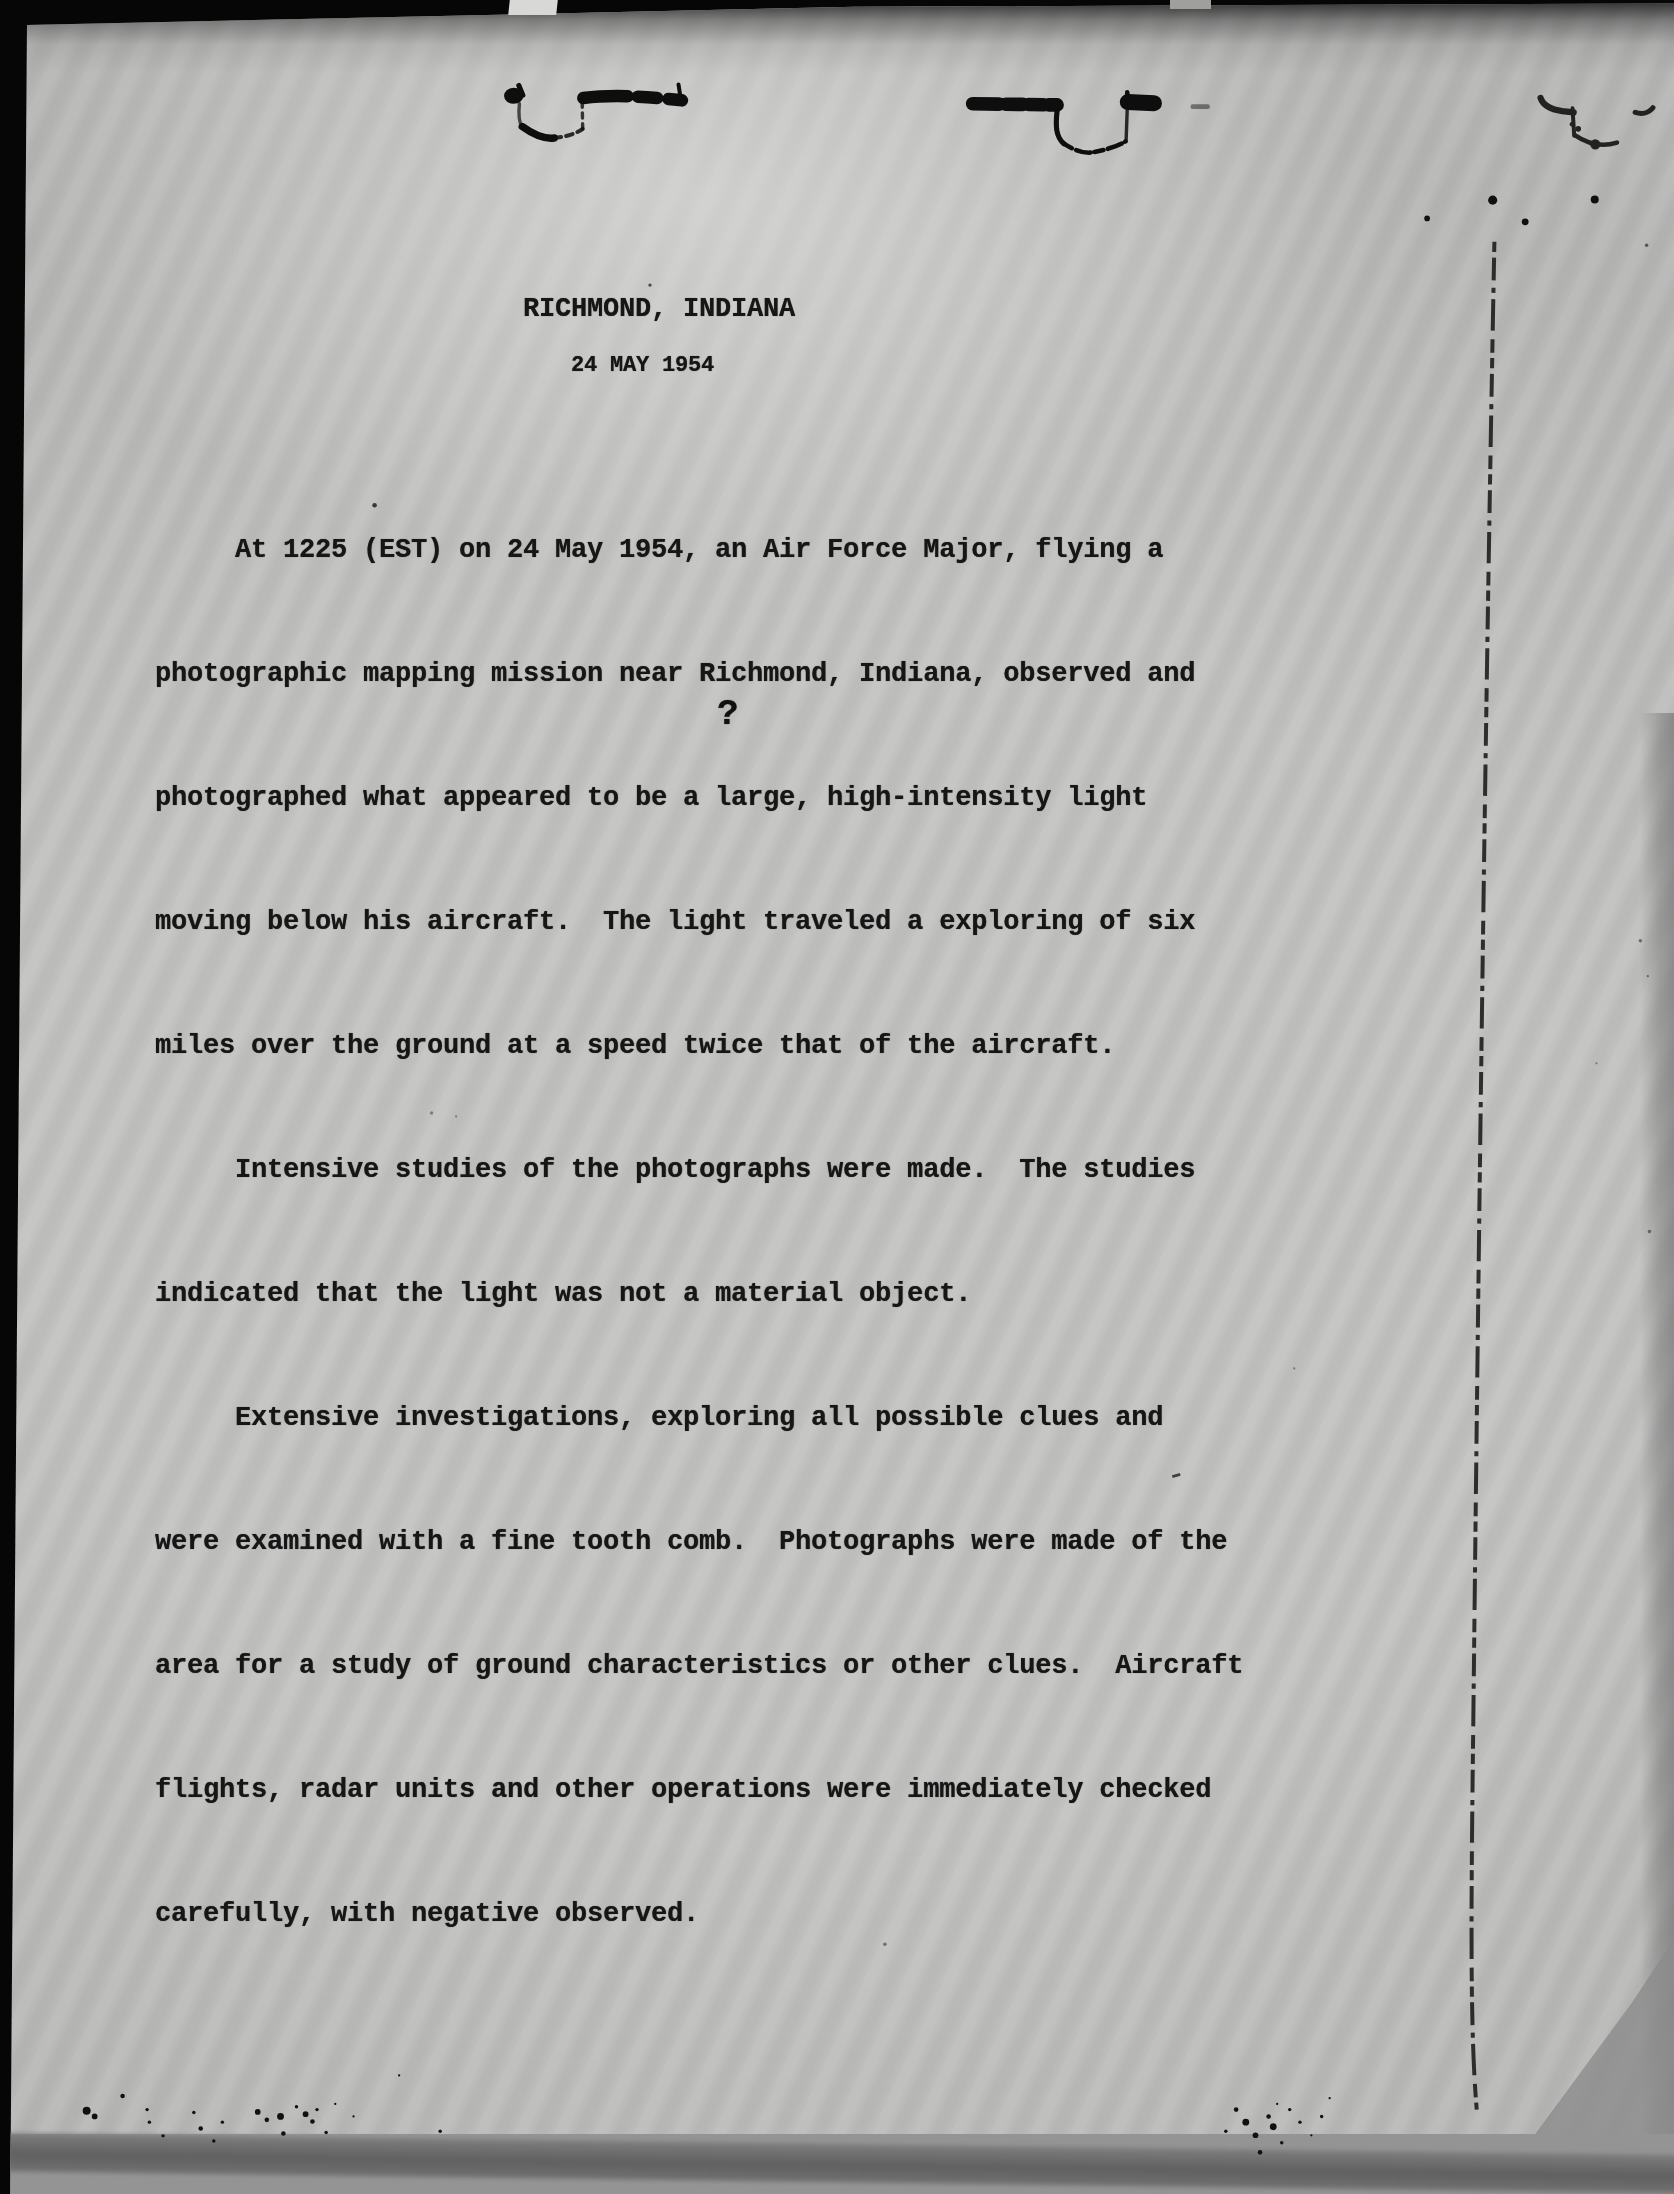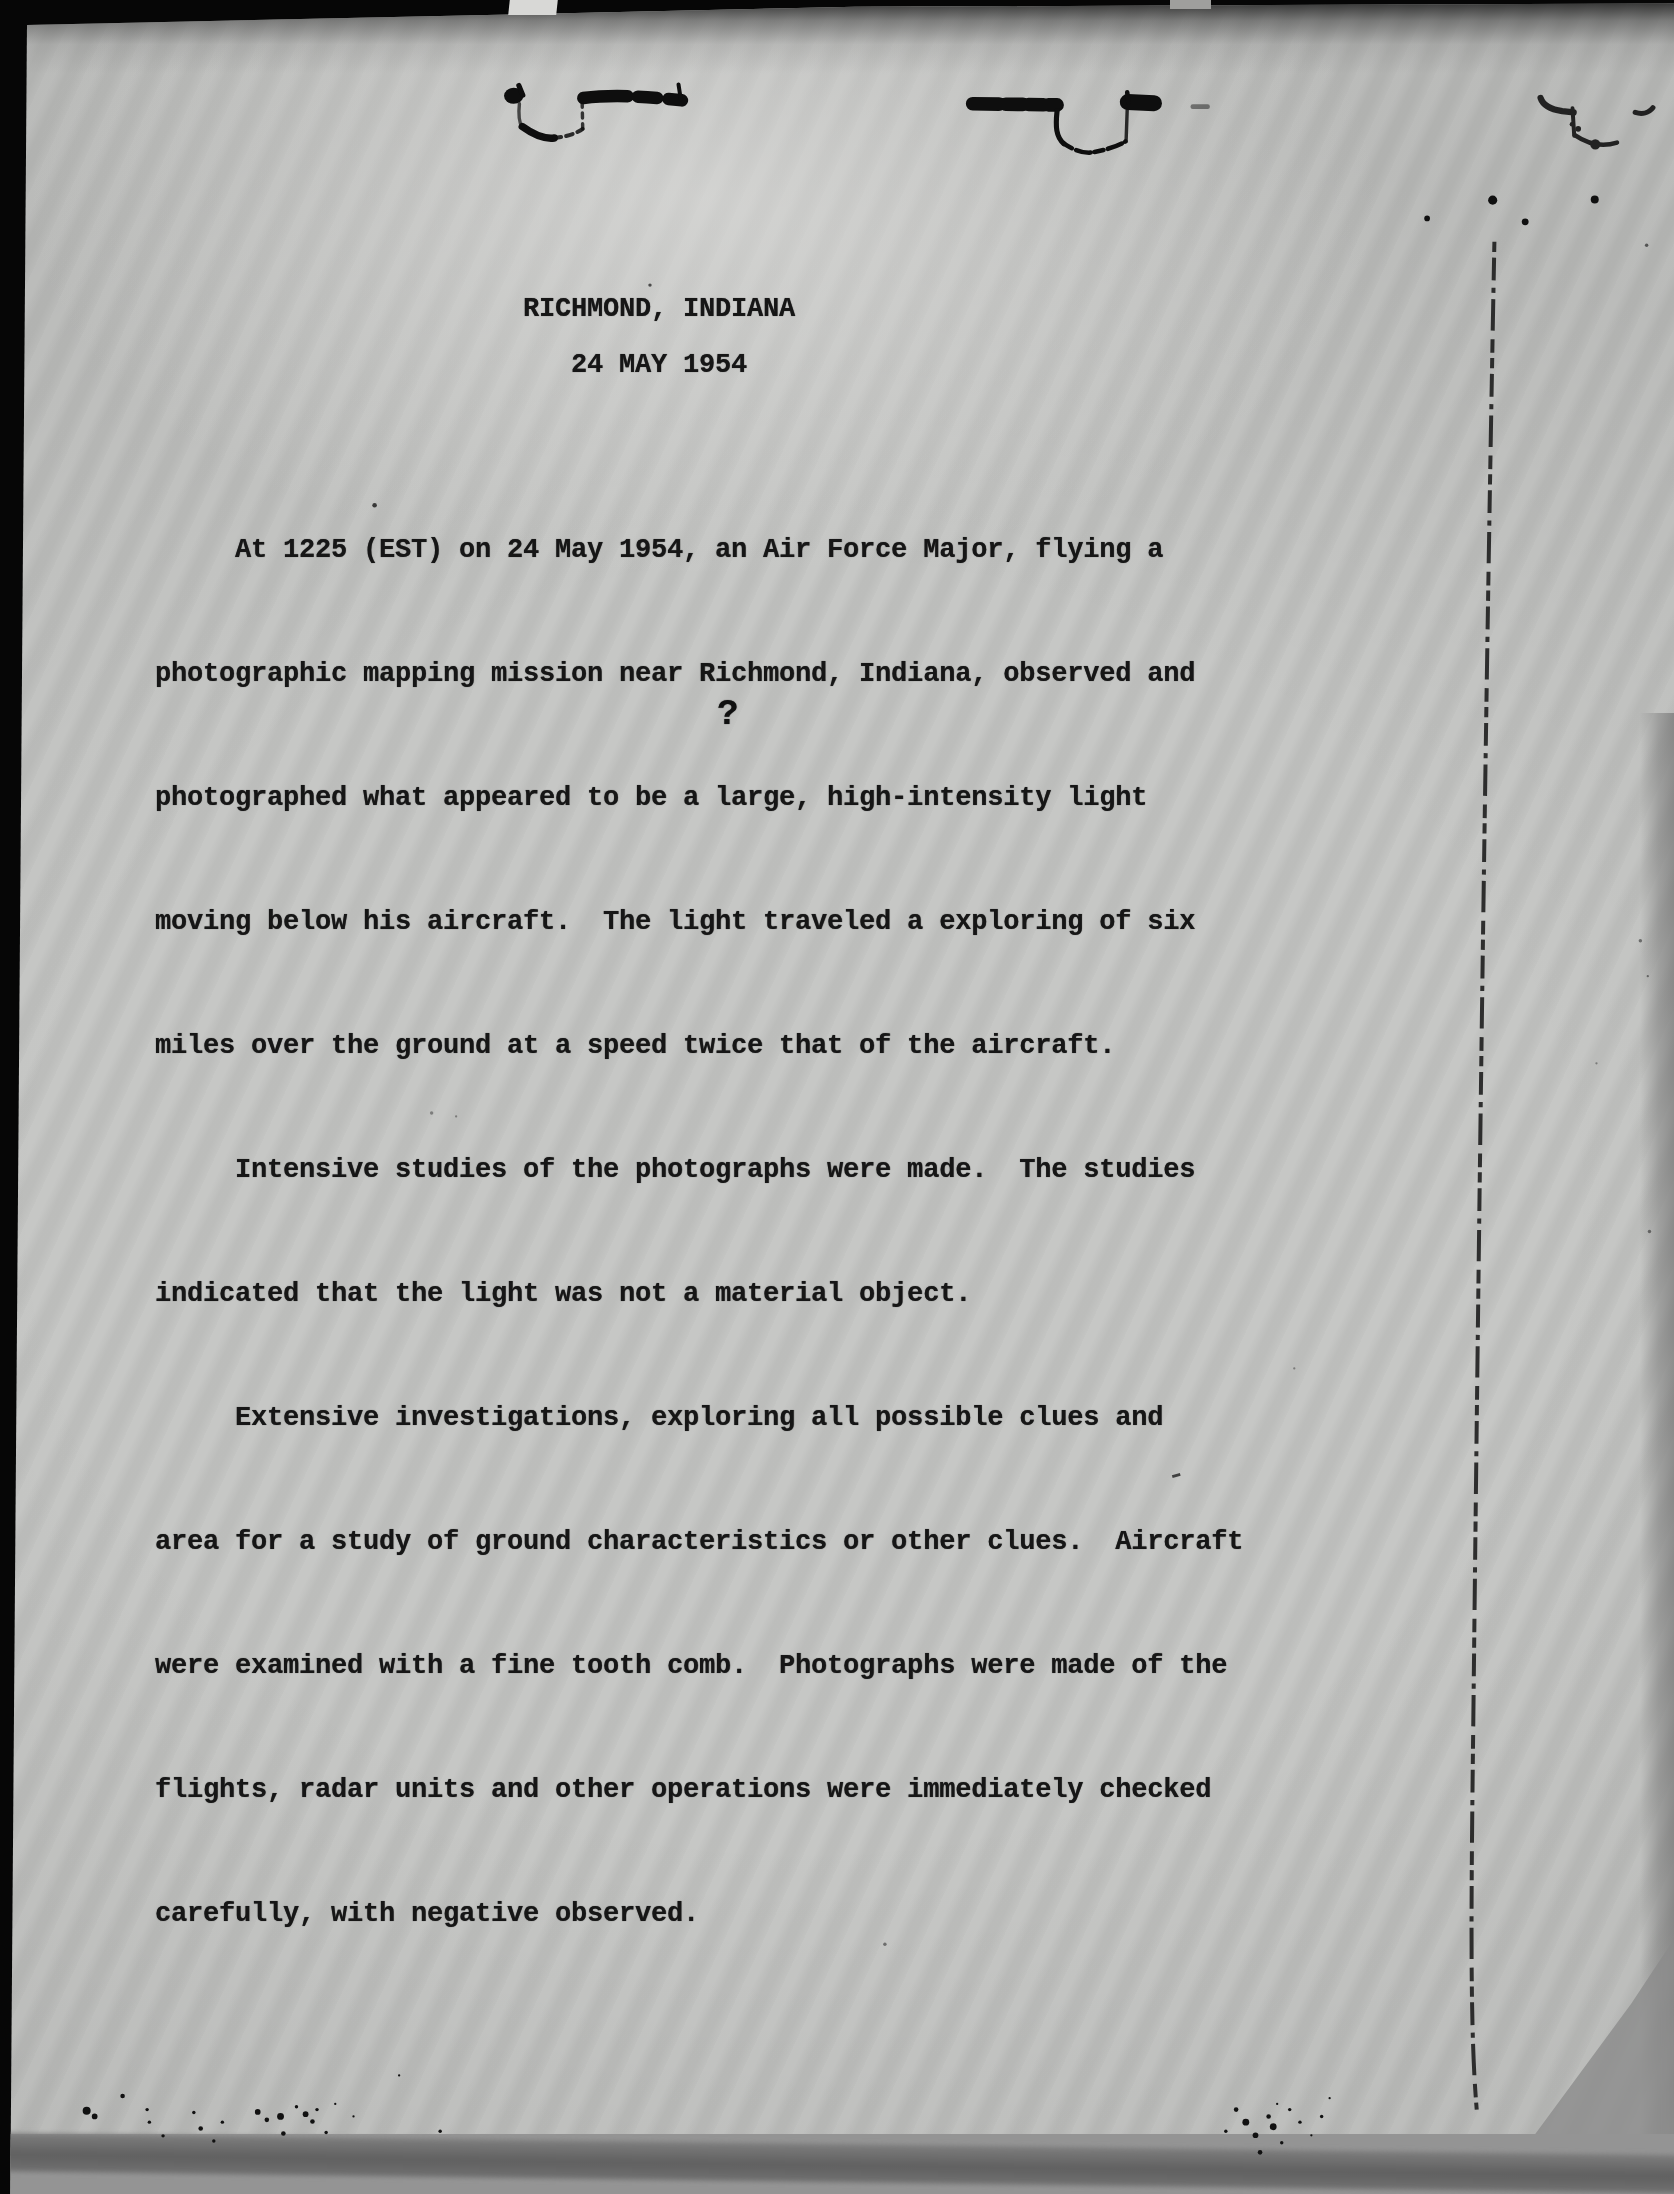--- a/index.html
+++ b/index.html
@@ -61,21 +61,21 @@
   .artifacts{position:absolute;inset:0;z-index:5;}
   
   .typed{
     position:absolute;z-index:8;
     font-weight:700;
     color:#161616;
     text-shadow:0 0 1.1px rgba(18,18,18,.55), 0.3px 0.2px 0 rgba(25,25,25,.35);
     white-space:pre;
   }
   .heading-location{left:523px;top:296px;font-size:27px;line-height:27px;letter-spacing:-0.2px;}
-  .heading-date{left:571px;top:352px;font-size:27px;line-height:27px;letter-spacing:-0.2px;}
+  .heading-date{left:571px;top:352px;font-size:22px;line-height:27px;letter-spacing:-0.2px;}
   .body-block{left:155px;top:458px;font-size:27px;letter-spacing:-0.2px;}
   .body-line{height:64px;line-height:64px;white-space:pre;}
   .annotation-q{
     left:717px;top:697px;font-size:36px;line-height:36px;
     color:#101010;text-shadow:0 0 1.1px rgba(10,10,10,.7);
   }
 </style>
 </head>
 <body>
 
@@ -194,22 +194,22 @@
 
     <div class="typed body-block">
       <div class="body-line">     At 1225 (EST) on 24 May 1954, an Air Force Major, flying a</div>
       <div class="body-line">photographic mapping mission near Richmond, Indiana, observed and</div>
       <div class="body-line">photographed what appeared to be a large, high-intensity light</div>
       <div class="body-line">moving below his aircraft.  The light traveled a exploring of six</div>
       <div class="body-line">miles over the ground at a speed twice that of the aircraft.</div>
       <div class="body-line">     Intensive studies of the photographs were made.  The studies</div>
       <div class="body-line">indicated that the light was not a material object.</div>
       <div class="body-line">     Extensive investigations, exploring all possible clues and</div>
+      <div class="body-line">were examined with a fine tooth comb.  Photographs were made of the</div>
       <div class="body-line">area for a study of ground characteristics or other clues.  Aircraft</div>
-      <div class="body-line">were examined with a fine tooth comb.  Photographs were made of the</div>
       <div class="body-line">flights, radar units and other operations were immediately checked</div>
       <div class="body-line">carefully, with negative observed.</div>
       
       
       
       
       
     </div>
 
     <div class="typed annotation-q">?</div>

